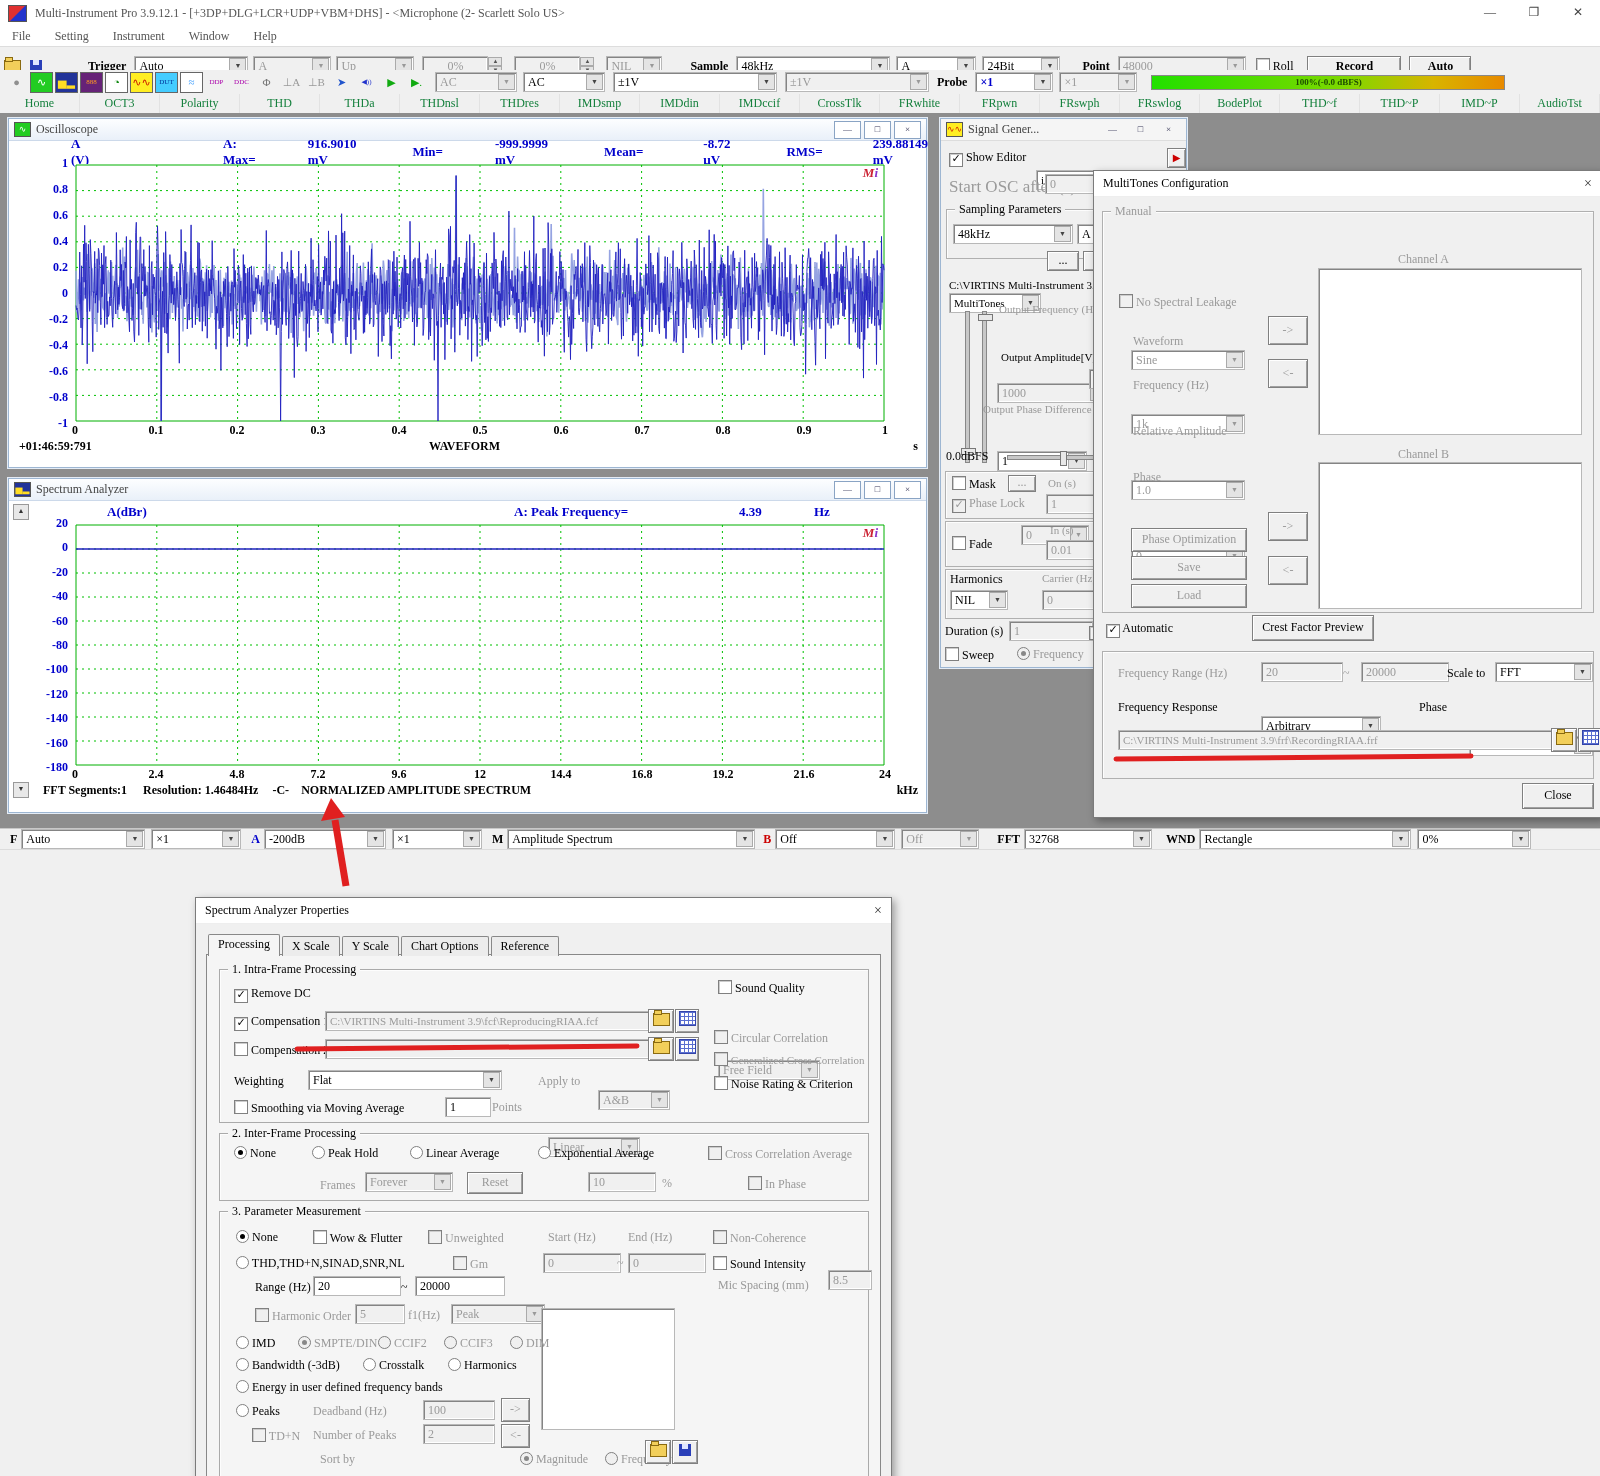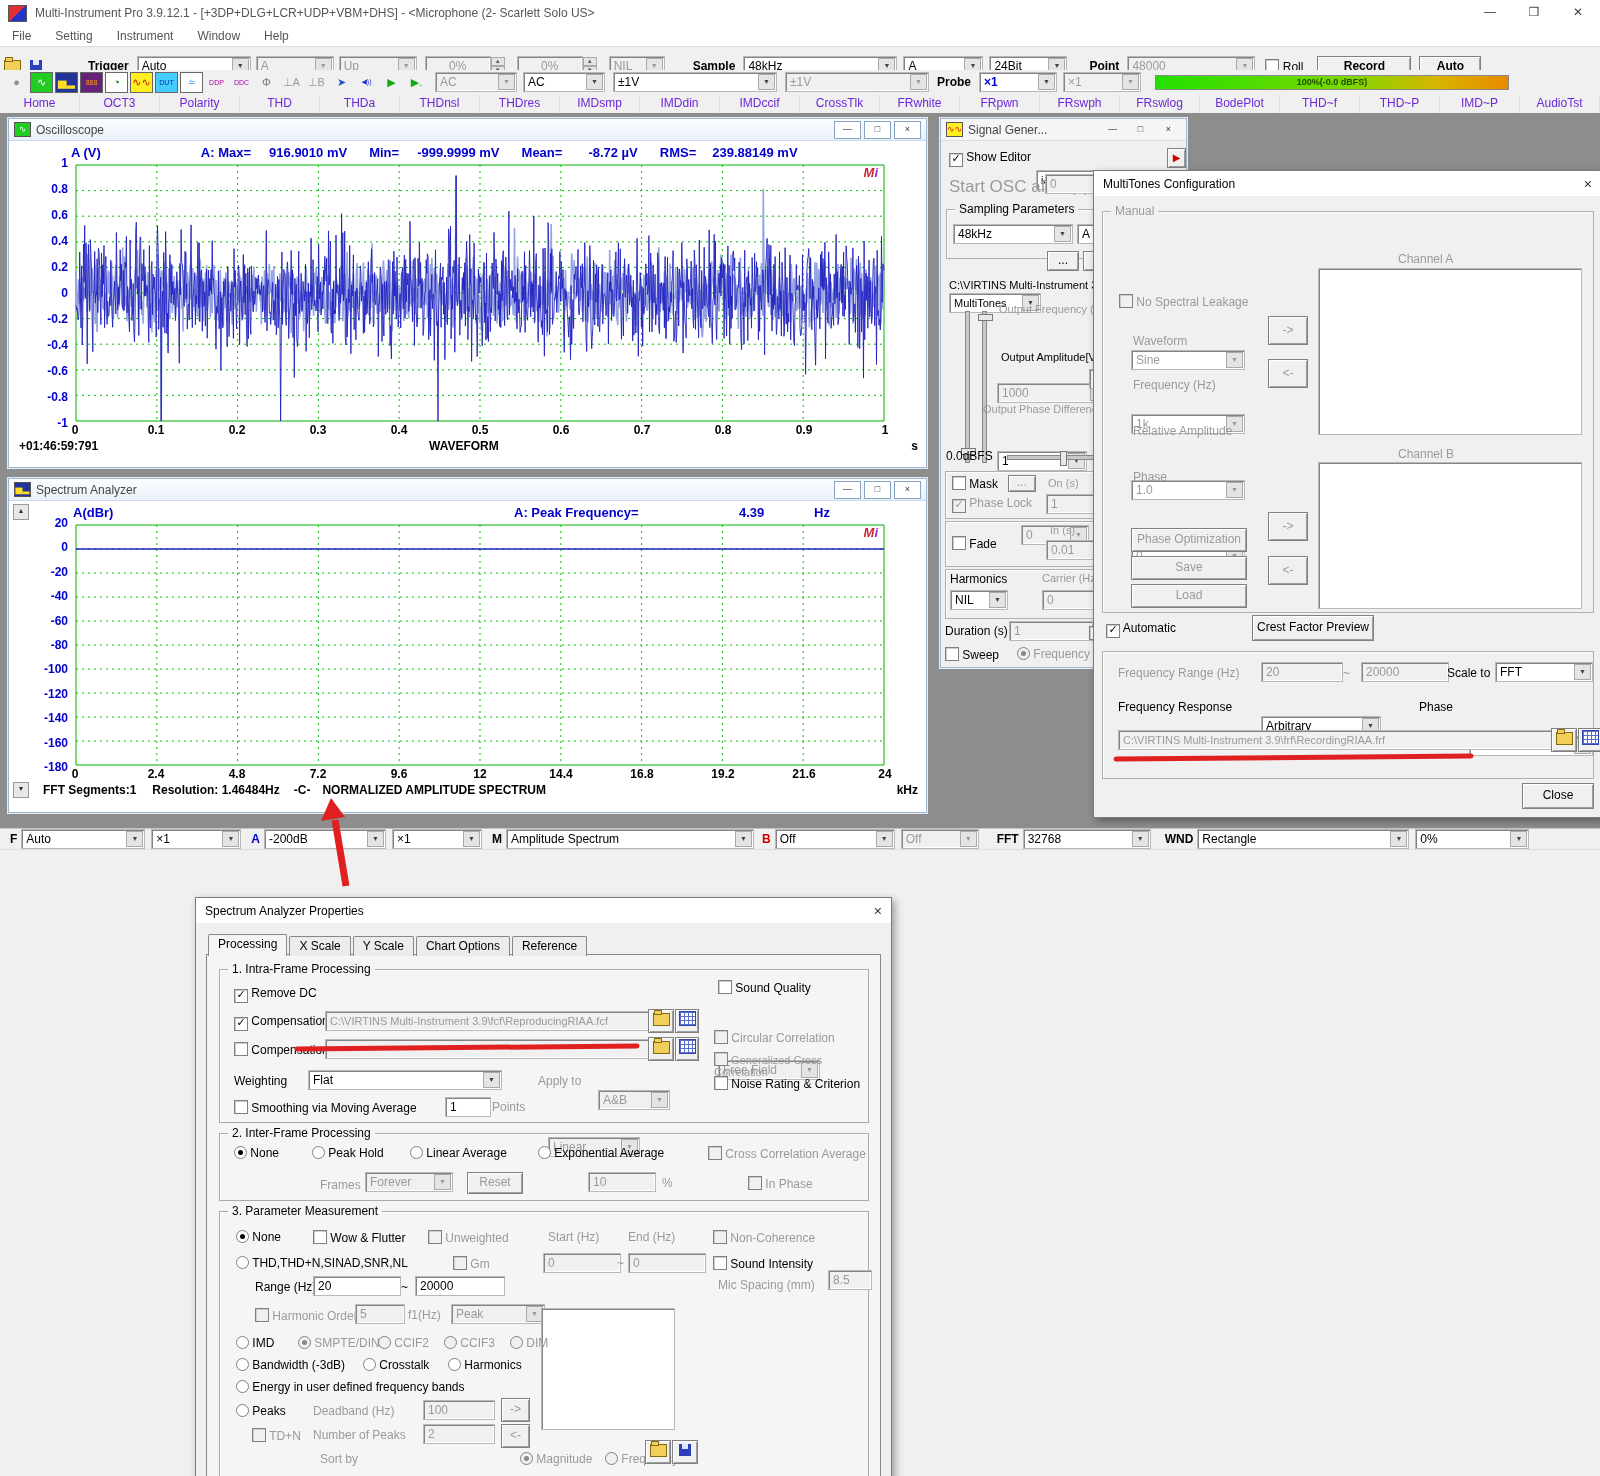--- a/index.html
+++ b/index.html
@@ -1,17 +1,17 @@
 <!DOCTYPE html>
 <html><head>
 <meta charset="utf-8">
 <style>
   html,body{margin:0;padding:0;background:#d0d0d0;}
   #app{position:relative;width:1600px;height:1476px;background:#f0f0f0;overflow:hidden;
-       font-family:Liberation Sans, sans-serif;font-size:12px;color:#000;}
+       font-family:Liberation Serif, serif;font-size:12px;color:#000;}
   .abs{position:absolute;}
   
   .titlebar{position:absolute;left:0;top:0;width:1600px;height:26px;background:#fff;display:flex;align-items:center;border-bottom:1px solid #e8e8e8;}
   .appicon{width:17px;height:15px;margin:0 8px 0 8px;background:linear-gradient(135deg,#e03030 48%,#2233cc 52%);border:1px solid #555;}
   .titletext{color:#555;font-size:12px;}
   .winbtns{margin-left:auto;display:flex;}
   .twbtn{width:44px;height:24px;text-align:center;line-height:22px;color:#444;font-size:12px;}
   .menubar{position:absolute;left:0;top:26px;width:1600px;height:20px;background:#fff;display:flex;align-items:center;border-bottom:1px solid #ddd;}
   .menu-item{padding:0 12px;color:#555;}
   .tbar{position:absolute;left:0;width:1600px;height:24px;background:#f0f0f0;display:flex;align-items:center;border-bottom:1px solid #dcdcdc;}
@@ -45,39 +45,39 @@
   .ic-save{width:12px;height:12px;background:#2a3fb8;position:relative;display:inline-block;}
   .ic-save::before{content:"";position:absolute;left:3px;top:0;width:6px;height:5px;background:#dfe5ff;}
   .ic-grid{width:15px;height:13px;border:1px solid #3344aa;display:inline-block;background-image:linear-gradient(#5a6fd0 1px,transparent 1px),linear-gradient(90deg,#5a6fd0 1px,transparent 1px);background-size:4px 4px;background-color:#fff;}
   .iconbtn{width:24px;height:22px;display:flex;align-items:center;justify-content:center;}
   
   .cwin{position:absolute;background:#fff;border:1px solid #9db6d2;box-shadow:0 0 0 1px #e4ecf6;}
   .ctitle{height:21px;background:linear-gradient(#fdfeff,#e9f0f9);display:flex;align-items:center;padding:0 5px;border-bottom:1px solid #ccd9ea;}
   .ctitle .cname{color:#444;font-size:12px;margin-left:5px;}
   .cwbtn{width:25px;height:16px;background:#fff;border:1px solid #8aa4c4;margin-left:3px;font-size:9px;line-height:14px;text-align:center;color:#335;}
   .cico{width:15px;height:13px;border:1px solid #555;font-size:9px;line-height:12px;text-align:center;overflow:hidden;}
-  .statrow{height:22px;display:flex;align-items:center;color:#0000cc;font-weight:bold;font-size:13px;background:#fff;position:relative;}
+  .statrow{height:22px;display:flex;align-items:center;color:#0000cc;font-weight:bold;font-size:13px;background:#fff;position:relative;gap:34px;}
   .plotwrap{position:relative;}
   .yticks span{position:absolute;right:5px;transform:translateY(-50%);color:#0000cc;font-weight:bold;font-size:12px;}
   .xticks{position:relative;height:15px;}
   .xticks span{position:absolute;transform:translateX(-50%);font-weight:bold;font-size:12px;color:#000;}
   .chartbottom{height:16px;display:flex;align-items:center;font-weight:bold;font-size:12px;}
   .milogo{position:absolute;top:2px;right:6px;font-weight:bold;font-style:italic;font-size:13px;color:#cc2233;}
   .milogo i{color:#8833cc;font-style:italic;}
   .minibtn{width:14px;height:14px;background:#e8e8e8;border:1px solid #999;font-size:7px;line-height:12px;text-align:center;color:#333;}
   
   .dlg{position:absolute;background:#f0f0f0;border:1px solid #7b7b7b;box-shadow:3px 3px 8px rgba(0,0,0,.35);}
   .dtitle{height:25px;background:#fff;display:flex;align-items:center;padding:0 9px;font-size:12px;border-bottom:1px solid #eee;}
   .dclose{margin-left:auto;color:#333;font-size:14px;}
   .ptab{height:19px;line-height:19px;padding:0 9px;border:1px solid #888;border-bottom:none;background:#ececec;border-radius:2px 2px 0 0;margin-right:2px;font-size:12px;}
   .ptab.active{background:#f5f5f5;height:21px;position:relative;z-index:2;font-weight:normal;}
   .mdi{position:absolute;left:0;top:113px;width:1600px;height:715px;background:#8d8d8d;}
   .annotations{position:absolute;left:0;top:0;z-index:60;pointer-events:none;}
   .tabrow{position:absolute;left:0;top:94px;width:1600px;height:19px;background:#f0f0f0;display:flex;border-bottom:1px solid #c8c8c8;}
-  .tabrow span{flex:1;text-align:center;font-size:12px;line-height:18px;border-right:1px solid #e2e2e2;color:#6d28d9;}
+  .tabrow span{flex:1;text-align:center;font-size:12px;line-height:18px;border-right:1px solid #e2e2e2;color:#15803d;}
   .meter{position:relative;height:13px;background:linear-gradient(90deg,#22e000,#7ed800 55%,#d8b400 80%,#e88a00);border:1px solid #888;text-align:center;font-size:9px;font-weight:bold;color:#1d4d00;line-height:12px;}
   .vslider{position:absolute;width:3px;background:#c8c8c8;border:1px solid #888;}
   .vthumb{position:absolute;left:-5px;width:13px;height:5px;background:#e8e8e8;border:1px solid #777;}
   .hslider{position:absolute;height:3px;background:#c8c8c8;border:1px solid #888;}
   .hthumb{position:absolute;top:-5px;width:5px;height:13px;background:#e8e8e8;border:1px solid #777;}
   .blue{color:#0000cc;font-weight:bold;}
   .red{color:#cc0000;font-weight:bold;}
   .listbox{background:#fff;box-shadow:inset 1px 1px 0 #848484,inset -1px -1px 0 #fff;border:1px solid #b8b8b8;}
 </style>
 </head>

